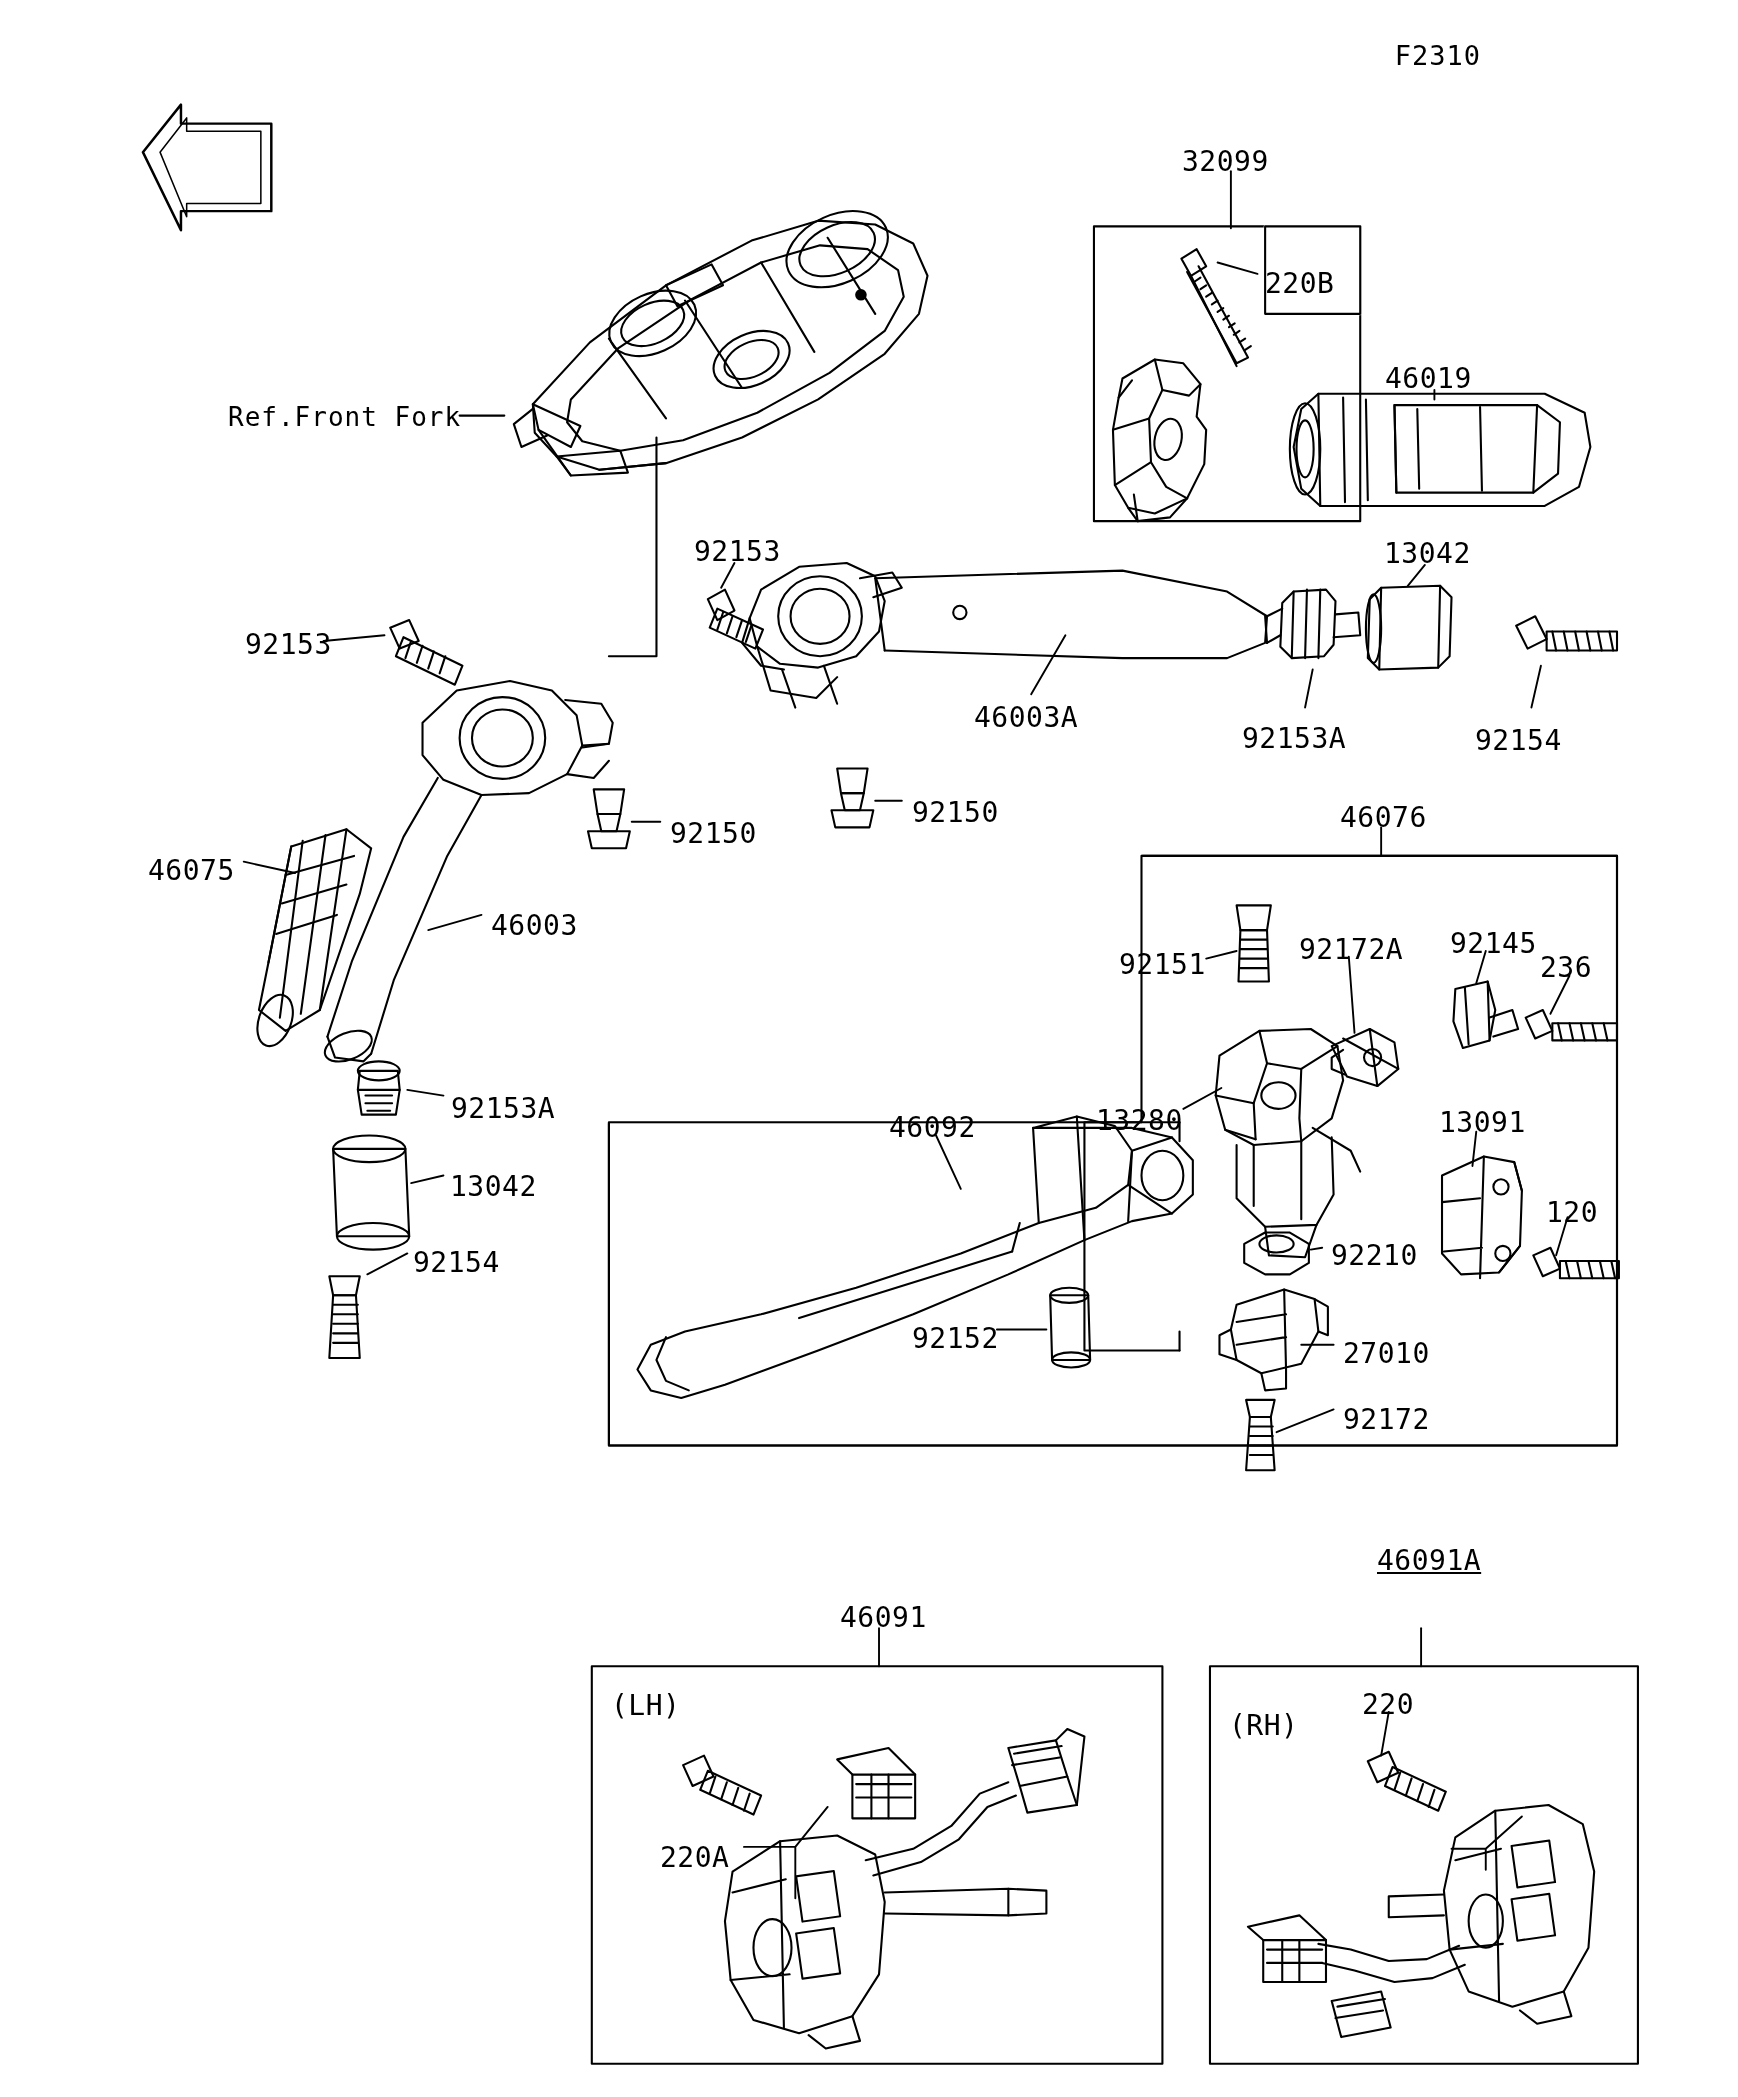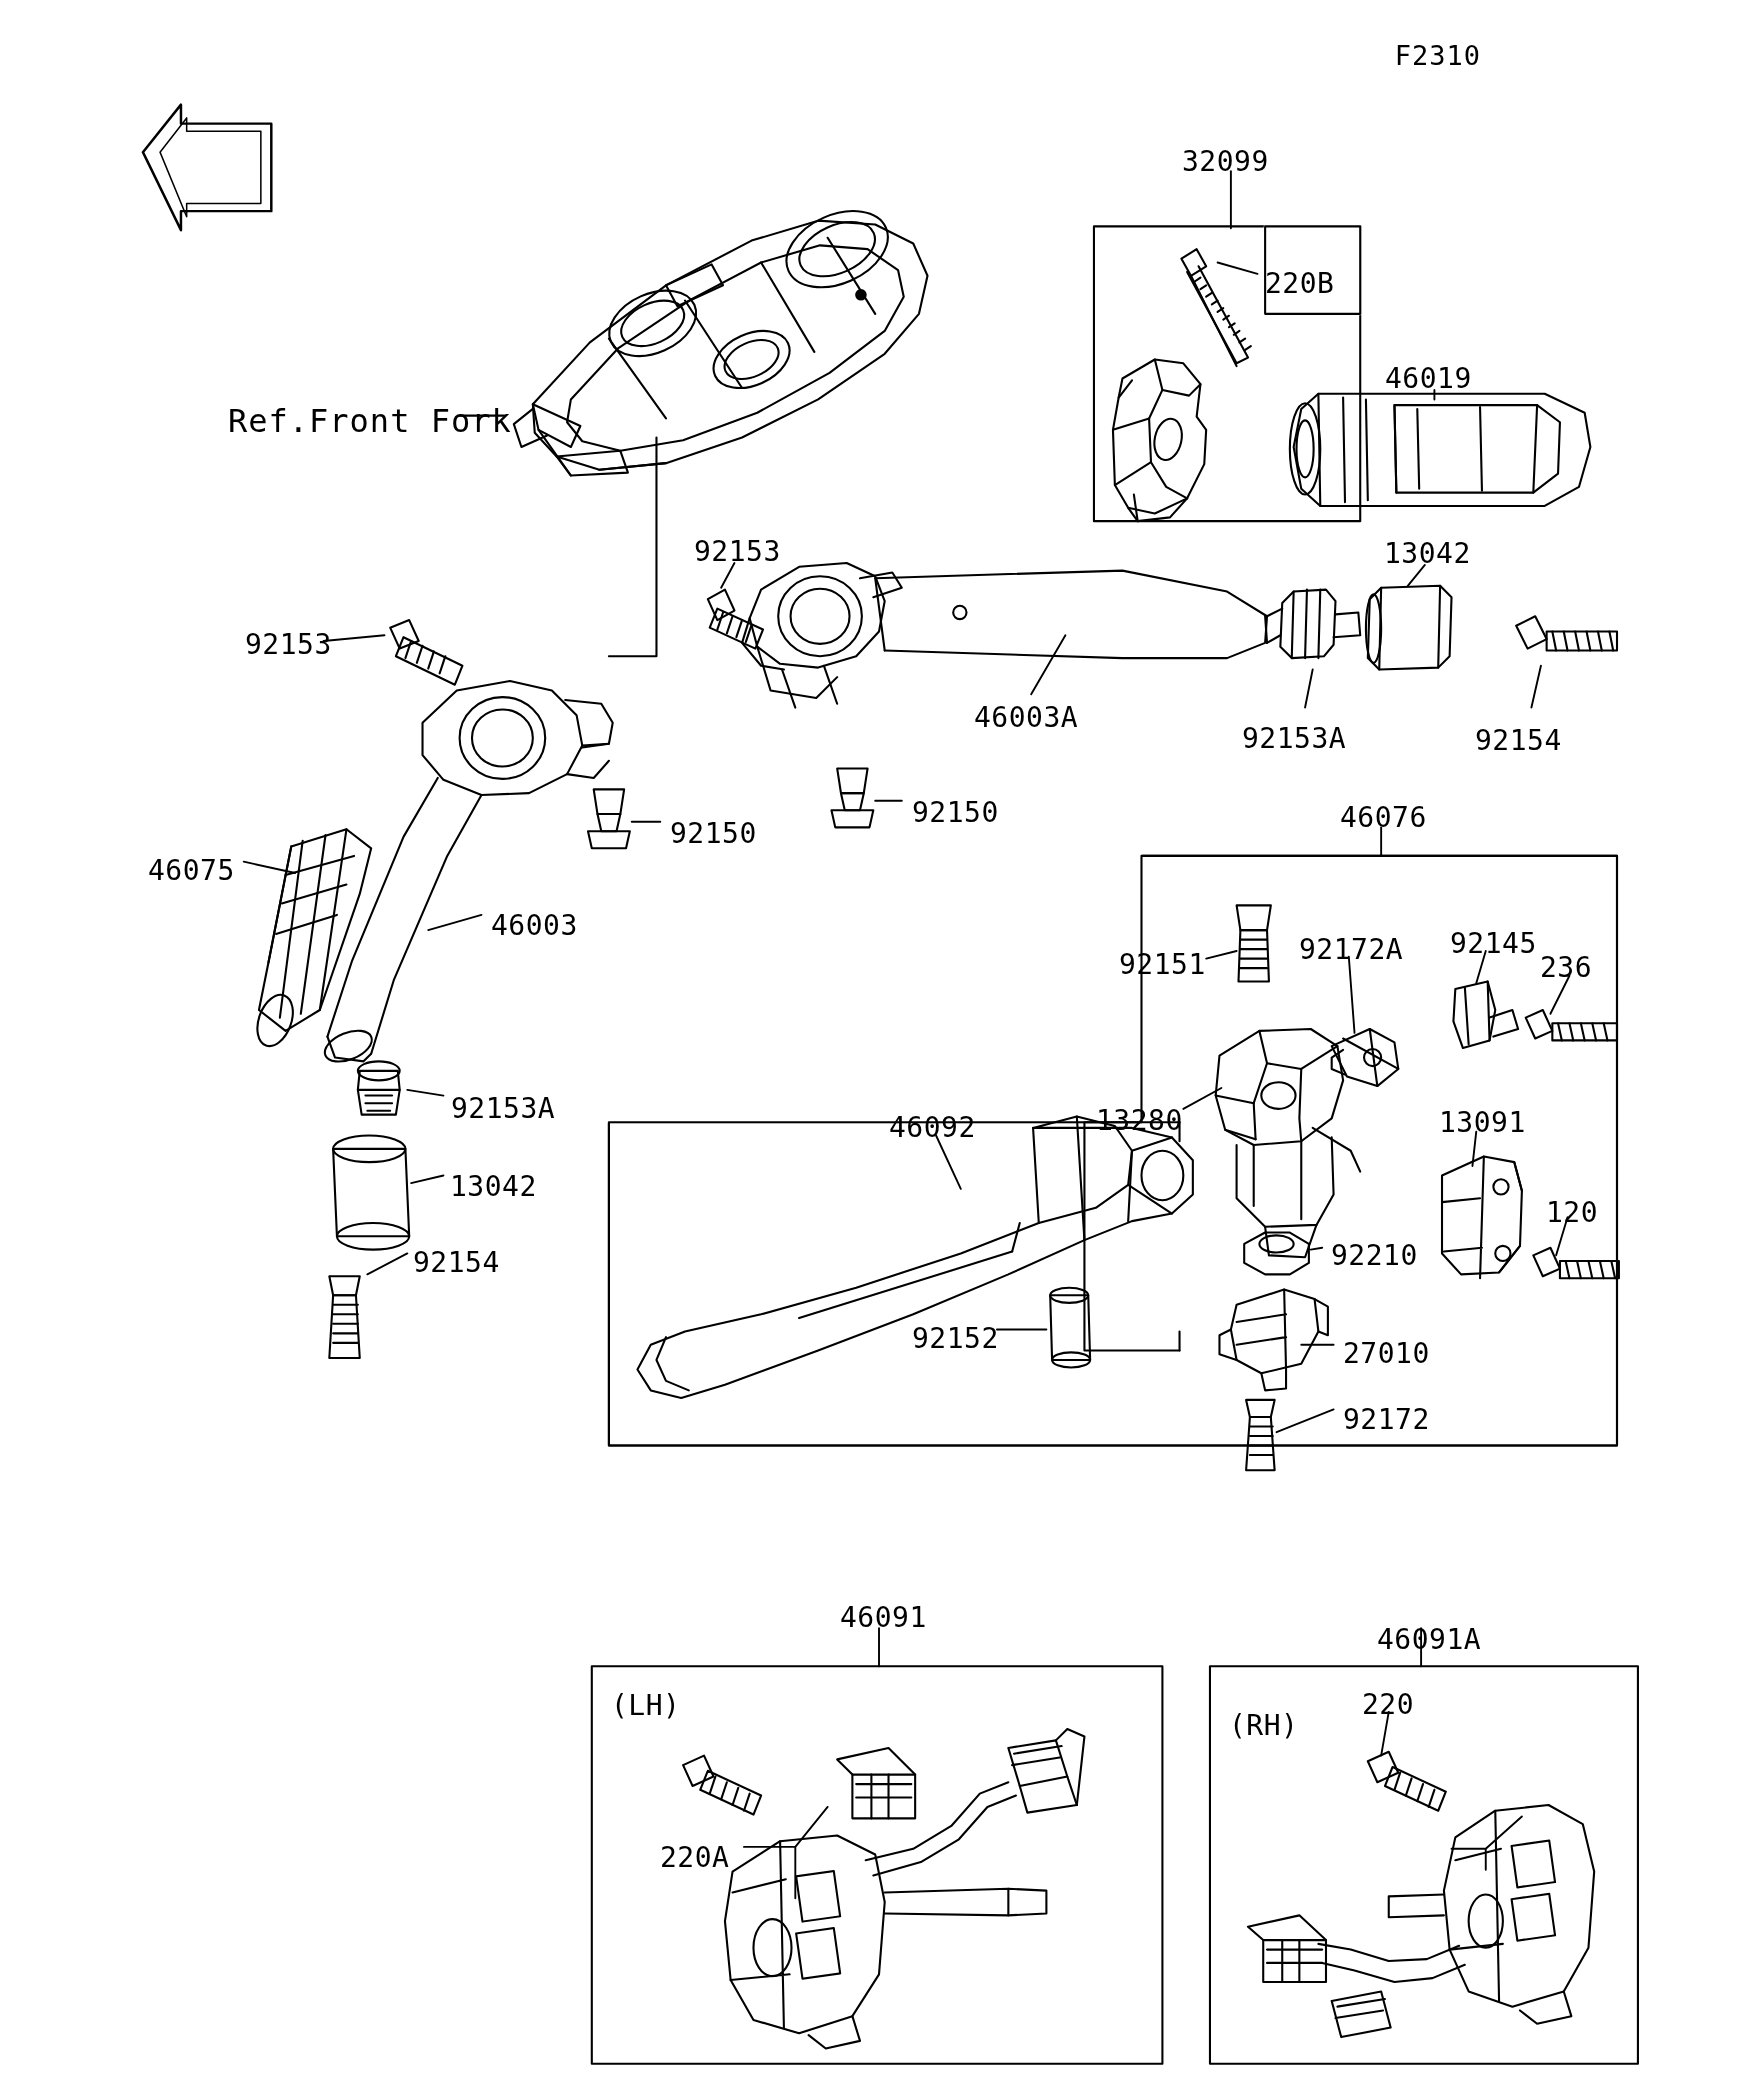--- a/index.html
+++ b/index.html
@@ -24,21 +24,21 @@
   }
   .lbl {
     position: absolute;
     font-family: "DejaVu Sans Mono", monospace;
     font-size: 28px;
     letter-spacing: 0.5px;
     color: #000;
     white-space: nowrap;
   }
   .ref {
-    font-size: 32px;
+    font-size: 26px;
     letter-spacing: 1px;
   }
   .sheetcode {
     position: absolute;
     right: 57px;
     top: 40px;
     font-size: 27px;
     letter-spacing: 1px;
   }
   svg.art {
@@ -441,19 +441,19 @@
       <div class="lbl" style="left: 1439px; top: 1106px;">13091</div>
       <div class="lbl" style="left: 889px; top: 1111px;">46092</div>
       <div class="lbl" style="left: 450px; top: 1170px;">13042</div>
       <div class="lbl" style="left: 1546px; top: 1196px;">120</div>
       <div class="lbl" style="left: 1331px; top: 1239px;">92210</div>
       <div class="lbl" style="left: 413px; top: 1246px;">92154</div>
       <div class="lbl" style="left: 912px; top: 1322px;">92152</div>
       <div class="lbl" style="left: 1343px; top: 1337px;">27010</div>
       <div class="lbl" style="left: 1343px; top: 1403px;">92172</div>
       <div class="lbl" style="left: 840px; top: 1601px;">46091</div>
-      <div class="lbl" style="left: 1377px; top: 1623px;">46091A</div>
+      <div class="lbl" style="left: 1377px; top: 1544px; text-decoration: underline;">46091A</div>
       <div class="lbl" style="left: 1362px; top: 1688px;">220</div>
       <div class="lbl" style="left: 660px; top: 1841px;">220A</div>
     </div>
 
 </div>
 
 
 </body></html>

